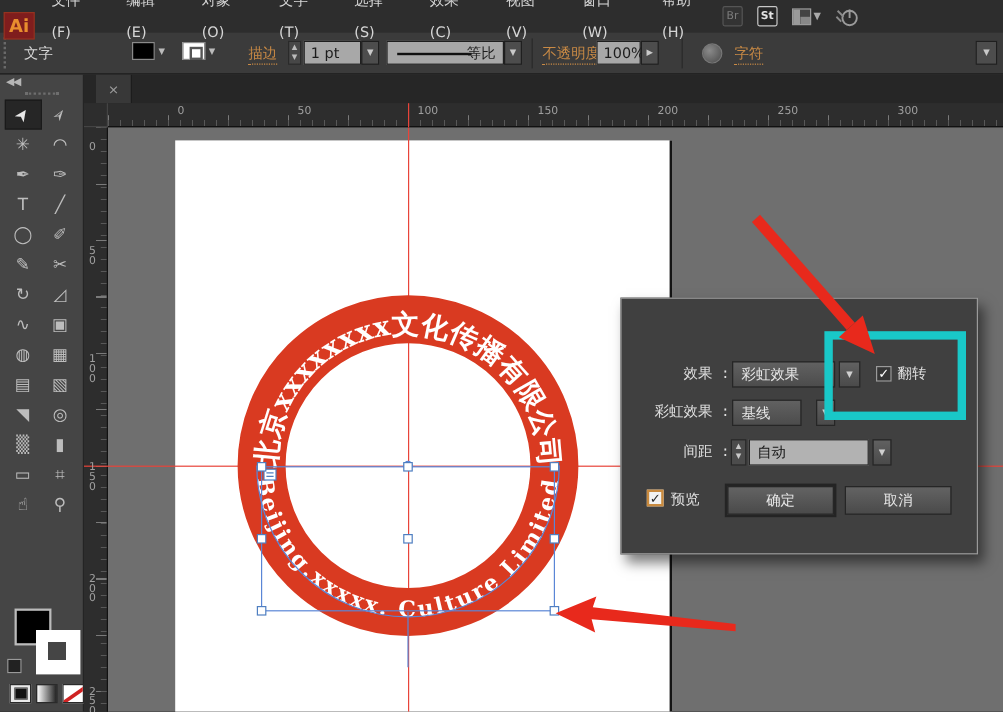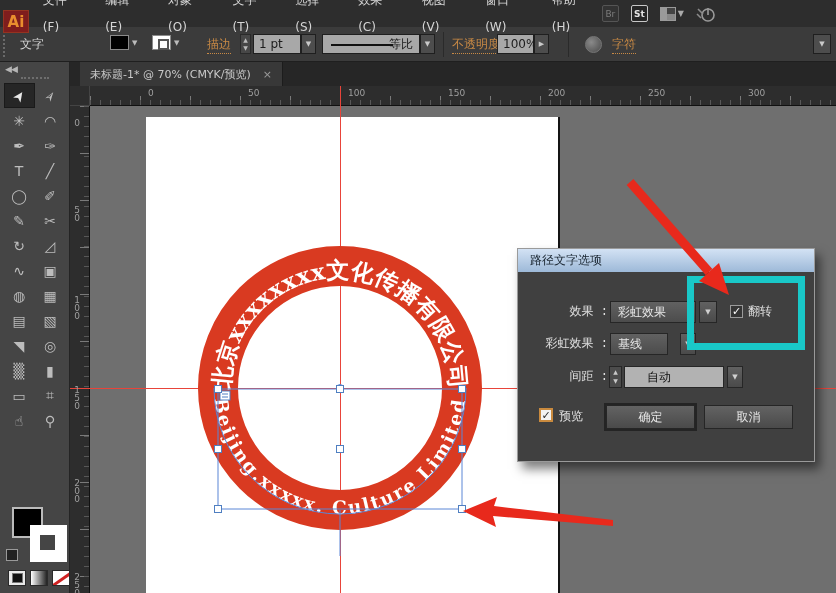--- a/index.html
+++ b/index.html
@@ -127,21 +127,21 @@
     background:linear-gradient(#d3e2f4,#9db9d8); color:#18242f; line-height:23px;
     padding-left:12px; font-size:12px; }
   .dlg-label { position:absolute; text-align:right; line-height:22px;font-family:Liberation Mono, monospace; }
   .dd { position:absolute; height:22px; background:linear-gradient(#616161,#4c4c4c);
     border:1px solid #262626; color:#e8e8e8; line-height:20px; padding-left:7px; }
   .dd-btn { position:absolute; height:22px; width:18px; background:linear-gradient(#616161,#4a4a4a);
     border:1px solid #262626; color:#d0d0d0; font-size:7px; text-align:center; line-height:21px; }
   .dlg-stepper { position:absolute; width:13px; height:22px; background:#4c4c4c; border:1px solid #262626;
     color:#c9c9c9; font-size:6px; line-height:9px; text-align:center; }
   .dd-light { position:absolute; height:22px; background:#b2b2b2; border:1px solid #262626;
-    color:#141414; line-height:20px; padding-left:22px; }
+    color:#141414; line-height:20px; padding-left:6px; }
   .cb-dark { position:absolute; width:13px; height:13px; background:#353535; border:1px solid #9a9a9a;
     color:#fff; font-size:11px; line-height:12px; text-align:center; font-weight:bold; }
   .cb-light { position:absolute; width:14px; height:14px; background:#f2f2f2; border:2px solid #c98a3e;
     color:#2b2b2b; font-size:11px; line-height:11px; text-align:center; font-weight:bold; }
   .dlg-btn { position:absolute; height:24px; width:89px; background:linear-gradient(#636363,#4a4a4a);
     border:1px solid #262626; color:#e8e8e8; text-align:center; line-height:22px; }
   .dlg-btn.default { box-shadow:0 0 0 2px #242424; }
 
   #cyan-box { position:absolute; left:687px; top:276px; width:118px; height:74px;
     border:7px solid #19c8c8; z-index:50; }
@@ -306,21 +306,20 @@
   <div class="mini-row" style="top:508px;">
     <span class="mini color" data-name="color-button"></span>
     <span class="mini grad" data-name="gradient-button"></span>
     <span class="mini none" data-name="none-button"></span>
   </div>
 
 </div>
 
 <div id="tabbar" data-name="tab-bar">
   <div id="doc-tab" data-name="document-tab">
-    <span data-name="tab-title">未标题-1* @ 70% (CMYK/预览)</span>
     <span id="tab-close" data-name="close-icon">×</span>
   </div>
 </div>
 
 <div id="ruler-corner" data-name="ruler-corner"></div>
 <div id="hruler" data-name="horizontal-ruler">
   <div class="ruler-red-h" style="left:250px;" data-name="guide-marker"></div>
 <span class="hnum" data-name="hruler-label" style="left: 58px;">0</span>
     <span class="hnum" data-name="hruler-label" style="left: 158px;">50</span>
     <span class="hnum" data-name="hruler-label" style="left: 258px;">100</span>
@@ -376,21 +375,20 @@
     <rect class="handle" x="268.5" y="147.5" width="7" height="7" data-name="handle-top-right"></rect>
     <rect class="handle" x="24.5" y="207.5" width="7" height="7" data-name="handle-mid-left"></rect>
     <rect class="handle" x="268.5" y="207.5" width="7" height="7" data-name="handle-mid-right"></rect>
     <rect class="handle" x="24.5" y="267.5" width="7" height="7" data-name="handle-bottom-left"></rect>
     <rect class="handle" x="268.5" y="267.5" width="7" height="7" data-name="handle-bottom-right"></rect>
     <rect class="handle" x="146.5" y="207.5" width="7" height="7" data-name="handle-center"></rect>
   </svg>
 </div>
 
 <div id="dialog" data-name="type-on-path-options-dialog">
-  <div id="dialog-title" data-name="dialog-title-bar">路径文字选项</div>
   <span class="dlg-label" style="left:20px;top:52px;width:70px;" data-name="effect-label">效果 :</span>
   <span class="dd" style="left:92px;top:52px;width:86px;" data-name="effect-select">彩虹效果</span>
   <span class="dd-btn" style="left:181px;top:52px;" data-name="effect-dropdown-button">▼</span>
   <span class="cb-dark" style="left:212px;top:56px;" data-name="flip-checkbox">✓</span>
   <span class="dlg-label" style="left:230px;top:52px;" data-name="flip-label">翻转</span>
 
   <span class="dlg-label" style="left:8px;top:84px;width:82px;" data-name="align-label">彩虹效果 :</span>
   <span class="dd" style="left:92px;top:84px;width:58px;" data-name="align-select">基线</span>
   <span class="dd-btn" style="left:162px;top:84px;width:16px;" data-name="align-dropdown-button">▼</span>
 

